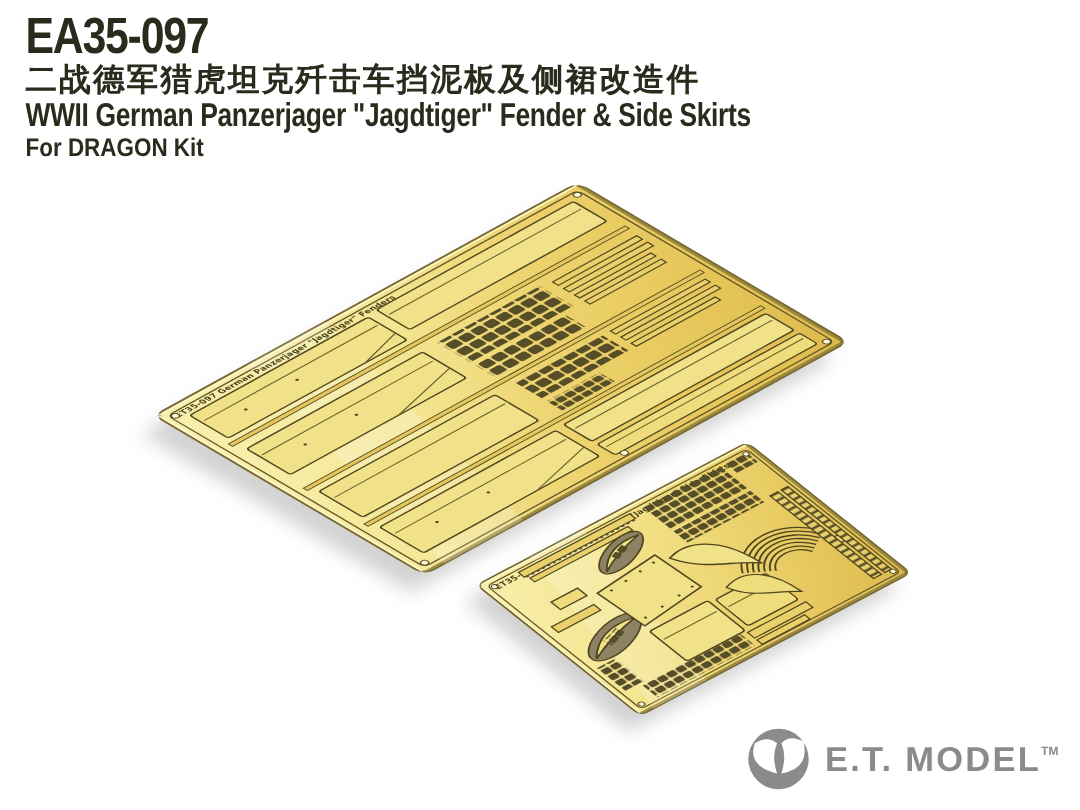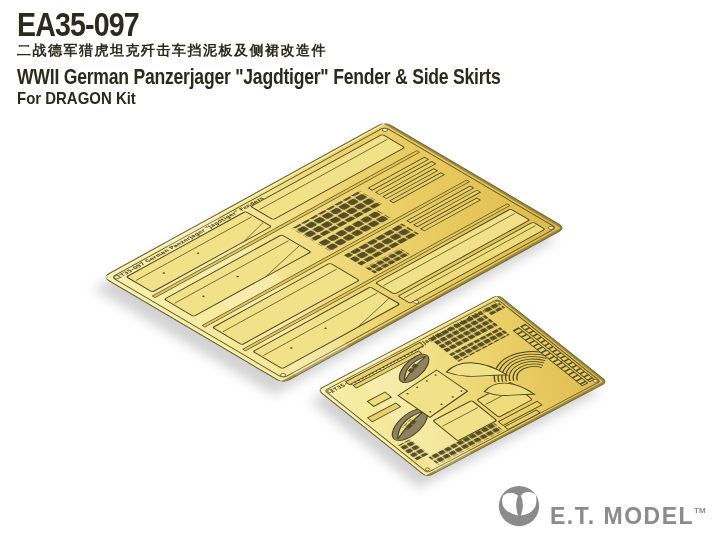--- a/index.html
+++ b/index.html
@@ -2,27 +2,27 @@
 <html><head>
 <meta charset="utf-8">
 <style>
   html,body{margin:0;padding:0;}
   body{width:720px;height:540px;background:#ffffff;font-family:"Liberation Sans",sans-serif;overflow:hidden;}
   .page{position:relative;width:720px;height:540px;background:#ffffff;}
   .photo-svg{position:absolute;left:0;top:0;z-index:1;}
   header{position:absolute;left:0;top:0;z-index:2;}
   .code{position:absolute;left:17px;top:7px;font-size:34px;font-weight:bold;color:#2a2b1c;
         letter-spacing:-1px;transform:scaleX(.84);transform-origin:left top;white-space:nowrap;line-height:1;}
-  .title-zh{position:absolute;left:17px;top:43px;font-size:14px;font-weight:bold;color:#2a2b1c;
+  .title-zh{position:absolute;left:17px;top:43px;font-size:21px;font-weight:bold;color:#2a2b1c;
         letter-spacing:1.5px;white-space:nowrap;line-height:1;font-family:"DejaVu Sans","Liberation Sans",sans-serif;}
   .title-en{position:absolute;left:17px;top:66px;font-size:22px;font-weight:bold;color:#2a2b1c;
         letter-spacing:-.3px;transform:scaleX(.80);transform-origin:left top;white-space:nowrap;line-height:1;}
   .kit-note{position:absolute;left:17px;top:90px;font-size:17px;font-weight:bold;color:#2a2b1c;
         letter-spacing:0;transform:scaleX(.88);transform-origin:left top;white-space:nowrap;line-height:1;}
-  .logo{position:absolute;left:496px;top:482px;z-index:2;display:flex;align-items:flex-end;gap:8px;}
+  .logo{position:absolute;left:496px;top:482px;z-index:2;display:flex;align-items:center;gap:8px;}
   .brand{font-size:23px;font-weight:bold;color:#8b8b8b;letter-spacing:1.5px;white-space:nowrap;}
   .brand sup{font-size:8px;position:relative;top:-2px;letter-spacing:0;}
   
   .part{fill:#F1E289;stroke:#4E461E;stroke-width:1.1;}
   .partB{fill:#EFDC7C;stroke:#4E461E;stroke-width:1;}
   .fold{stroke:#6B5F2A;stroke-width:.8;fill:none;}
   .rail{fill:#E3C75C;stroke:#554C21;stroke-width:.7;}
   .strip{fill:#E9D06B;stroke:#4E461E;stroke-width:.9;}
   .arc{fill:none;stroke:#4E461E;stroke-width:1.1;}
   .hole{fill:#FBF6D8;stroke:#4E461E;stroke-width:.7;}

